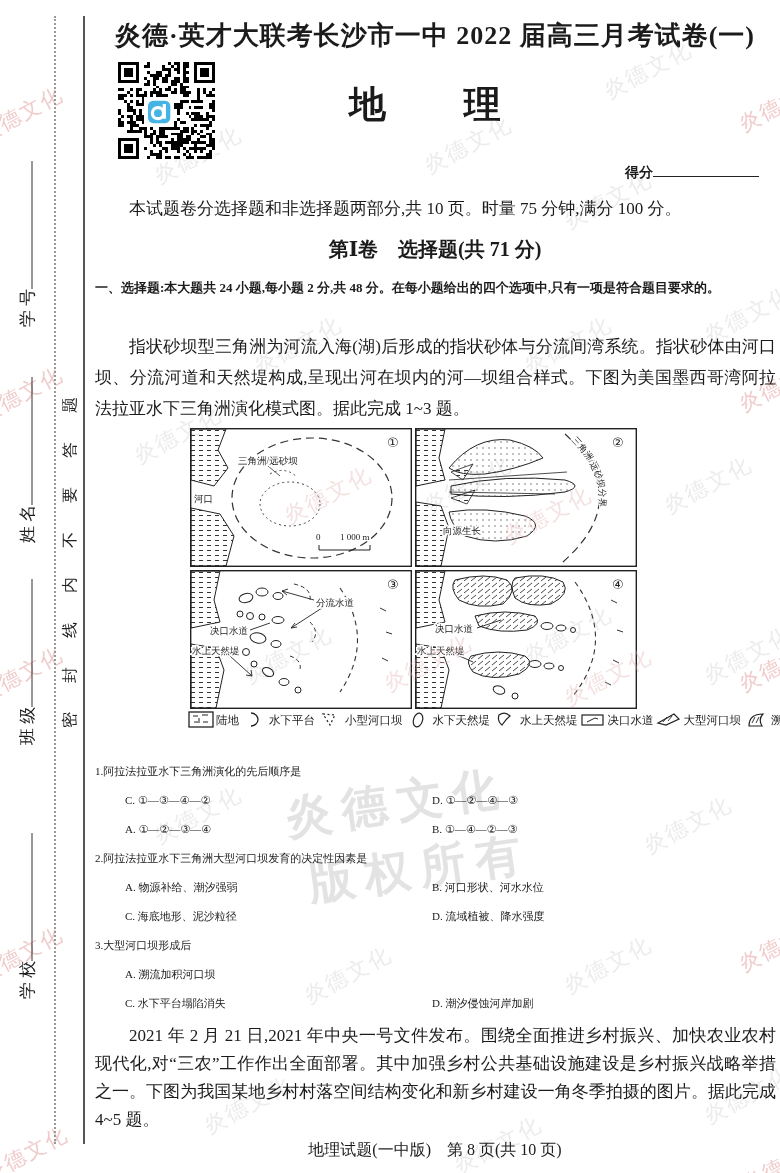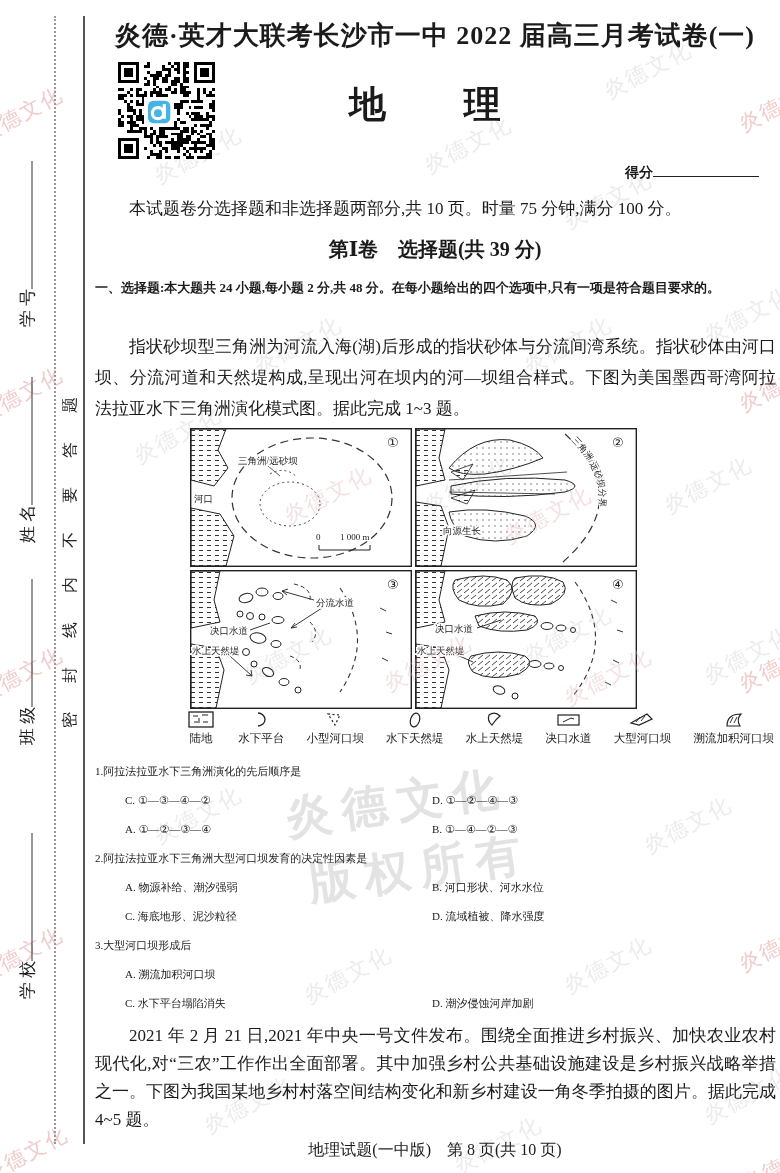--- a/index.html
+++ b/index.html
@@ -49,21 +49,21 @@
              text-indent:2em; text-align:justify; z-index:2; }
   .passage.p1 { top:331px; }
   .passage.p2 { top:1022px; line-height:28px; }
   
   .figure { left:190px; top:428px; width:447px; z-index:2;
             display:grid; grid-template-columns:222px 222px; gap:3px; }
   .figure svg { display:block; }
   .figure text { font-family:inherit; fill:#222; }
   .legend { left:186px; top:710px; width:588px; z-index:2;
             display:flex; justify-content:space-between; align-items:flex-start; }
-  .lg-item { display:flex; flex-direction:column; align-items:center; }
+  .lg-item { display:flex; flex-direction:row; align-items:center; }
   .lg-item svg { display:block; }
   .lg-item span { font-size:11.5px; white-space:nowrap; margin-top:1px; }
   
   .questions { left:95px; top:757px; width:681px; font-size:11px; z-index:2; }
   .q-stem { line-height:29px; }
   .q-row { display:flex; padding-left:30px; line-height:29px; }
   .q-row .o1 { width:307px; flex:0 0 307px; }
   
   .footer { left:95px; top:1140px; width:680px; text-align:center;
             font-size:16px; z-index:2; }
@@ -508,21 +508,21 @@
     </g>
   </svg>
 
   <div class="abs subject">地　理</div>
 
   <div class="abs score">
     <span>得分</span><span class="blank"></span>
   </div>
 
   <div class="abs exam-note">本试题卷分选择题和非选择题两部分,共 10 页。时量 75 分钟,满分 100 分。</div>
-  <div class="abs part-heading">第Ⅰ卷　选择题(共 39 分)</div>
+  <div class="abs part-heading">第Ⅰ卷　选择题(共 71 分)</div>
   <div class="abs section-rule">一、选择题:本大题共 24 小题,每小题 2 分,共 48 分。在每小题给出的四个选项中,只有一项是符合题目要求的。</div>
   <div class="abs passage p1">指状砂坝型三角洲为河流入海(湖)后形成的指状砂体与分流间湾系统。指状砂体由河口坝、分流河道和天然堤构成,呈现出河在坝内的河—坝组合样式。下图为美国墨西哥湾阿拉法拉亚水下三角洲演化模式图。据此完成 1~3 题。</div>
 
   <div class="abs figure">
 
     <svg viewBox="0 0 222 139" width="222" height="139">
       <defs>
         <pattern id="hA" width="8" height="5" patternUnits="userSpaceOnUse">
             <path d="M1,2.5 h4" stroke="#333" stroke-width="1" fill="none"></path>
           </pattern>

